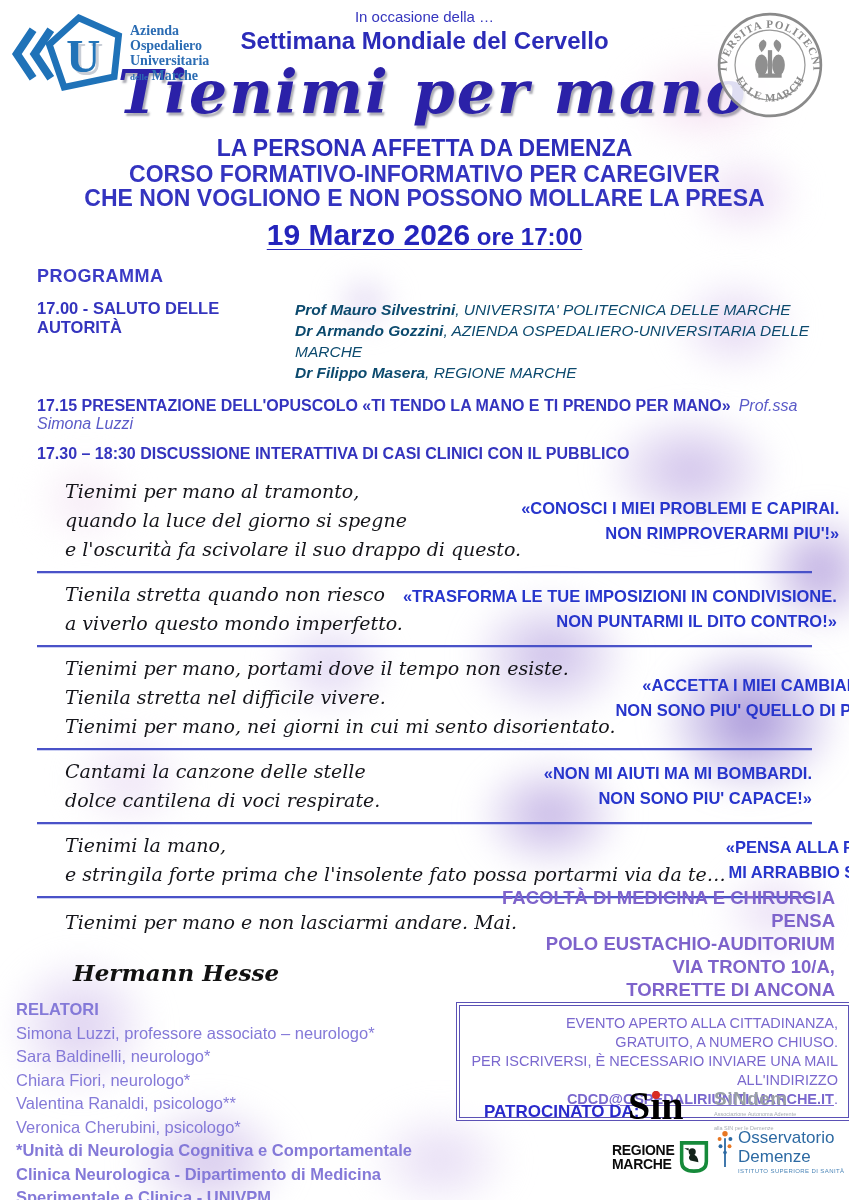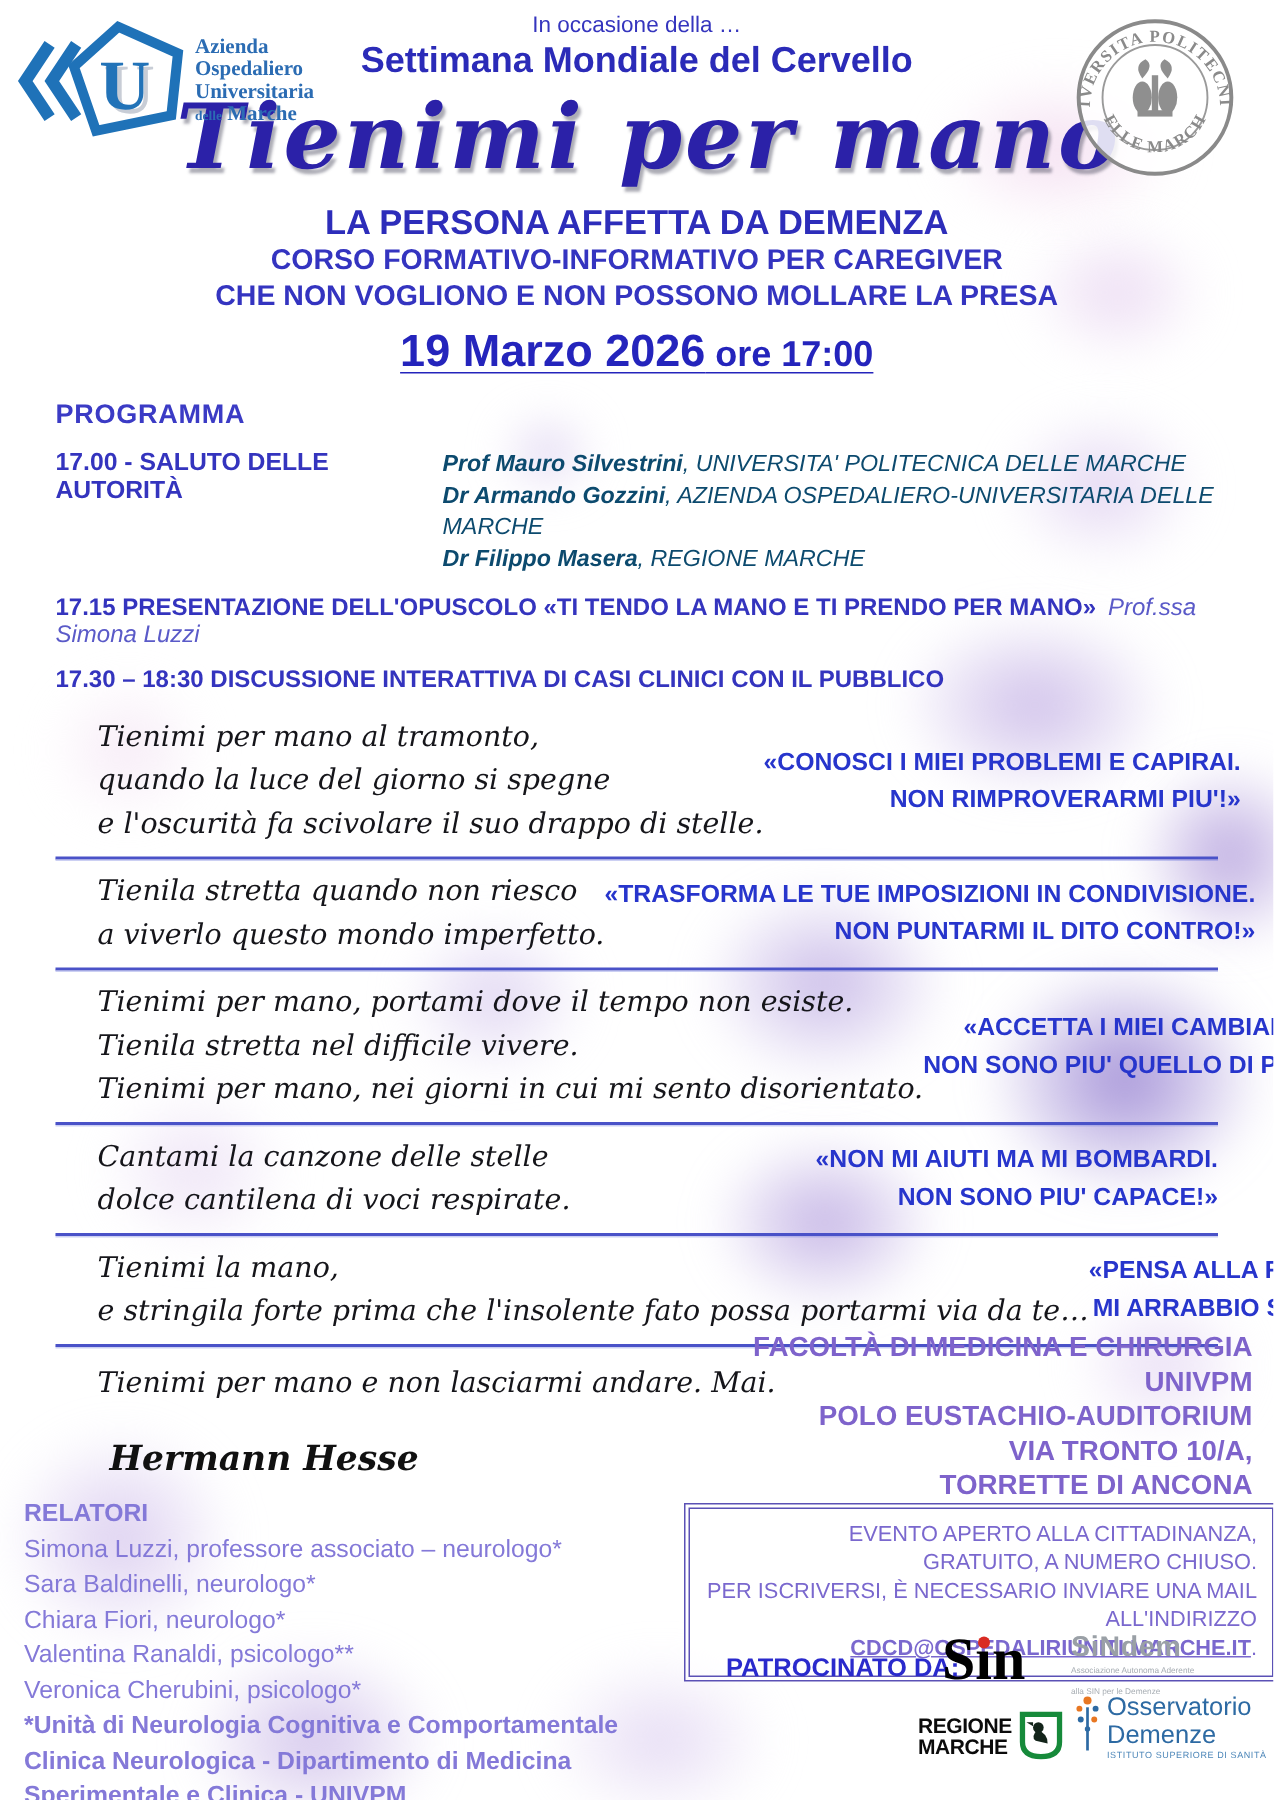--- a/index.html
+++ b/index.html
@@ -36,21 +36,21 @@
   .head-center{text-align:center;padding-top:8px;}
   .occasion{font-size:15px;color:#3535BE;}
   .week{font-size:24px;font-weight:bold;color:#2B2BB8;margin-top:2px;}
   .main-title{
     font-family:"DejaVu Serif","Liberation Serif",serif;font-style:italic;font-weight:bold;
     font-size:60px;color:#2B21A8;line-height:74px;letter-spacing:2px;
     text-shadow:2px 3px 2px rgba(70,70,90,.45);
     margin-left:16px;
   }
   .sub1{font-size:23px;font-weight:bold;color:#2D2DBA;margin-top:6px;}
-  .sub23{font-size:19px;font-weight:600;color:#3434C0;line-height:24px;}
+  .sub23{font-size:23px;font-weight:600;color:#3434C0;line-height:24px;}
   .date-line{margin-top:8px;font-weight:bold;color:#2424BC;text-decoration:underline;text-underline-offset:4px;}
   .date-line .d{font-size:30px;}
   .date-line .t{font-size:24px;}
 
   
   .program{padding:0 37px;margin-top:14px;}
   .prog-head{font-size:18px;font-weight:bold;color:#3B3BC5;letter-spacing:.5px;}
   .prog-row1{display:flex;margin-top:12px;}
   .prog-label{font-size:16.5px;font-weight:bold;width:258px;flex:0 0 258px;color:#3434BE;}
   .speakers{font-size:15.5px;font-style:italic;line-height:21px;color:#0c4a6e;}
@@ -190,21 +190,21 @@
       </div>
       <div class="prog-line3">17.30 – 18:30 DISCUSSIONE INTERATTIVA DI CASI CLINICI CON IL PUBBLICO</div>
     </div>
 
     <div class="poem">
 
       <div class="stanza-row">
         <div class="stanza">
           <div class="pline">Tienimi per mano al tramonto,</div>
           <div class="pline">quando la luce del giorno si spegne</div>
-          <div class="pline">e l'oscurità fa scivolare il suo drappo di stelle.</div>
+          <div class="pline">e l'oscurità fa scivolare il suo drappo di questo.</div>
         </div>
         <div class="quote">
           <div>«CONOSCI I MIEI PROBLEMI E CAPIRAI.</div>
           <div>NON RIMPROVERARMI PIU'!»</div>
         </div>
       </div>
       <div class="divider"></div>
 
       <div class="stanza-row">
         <div class="stanza">
@@ -254,21 +254,21 @@
         </div>
       </div>
       <div class="divider"></div>
 
       <div class="pline final-line">Tienimi per mano e non lasciarmi andare. Mai.</div>
       <div class="signature">Hermann Hesse</div>
     </div>
 
     <div class="venue">
       <div>FACOLTÀ  DI MEDICINA E  CHIRURGIA</div>
-      <div>UNIVPM</div>
+      <div>PENSA</div>
       <div>POLO EUSTACHIO-AUDITORIUM</div>
       <div>VIA TRONTO 10/A,</div>
       <div>TORRETTE DI  ANCONA</div>
     </div>
 
     <div class="regbox">
       <div>EVENTO  APERTO ALLA CITTADINANZA,</div>
       <div>GRATUITO, A NUMERO CHIUSO.</div>
       <div>PER ISCRIVERSI, È NECESSARIO INVIARE UNA MAIL</div>
       <div><span>ALL'INDIRIZZO </span><a href="#">CDCD@OSPEDALIRIUNITI.MARCHE.IT</a><span>.</span></div>

